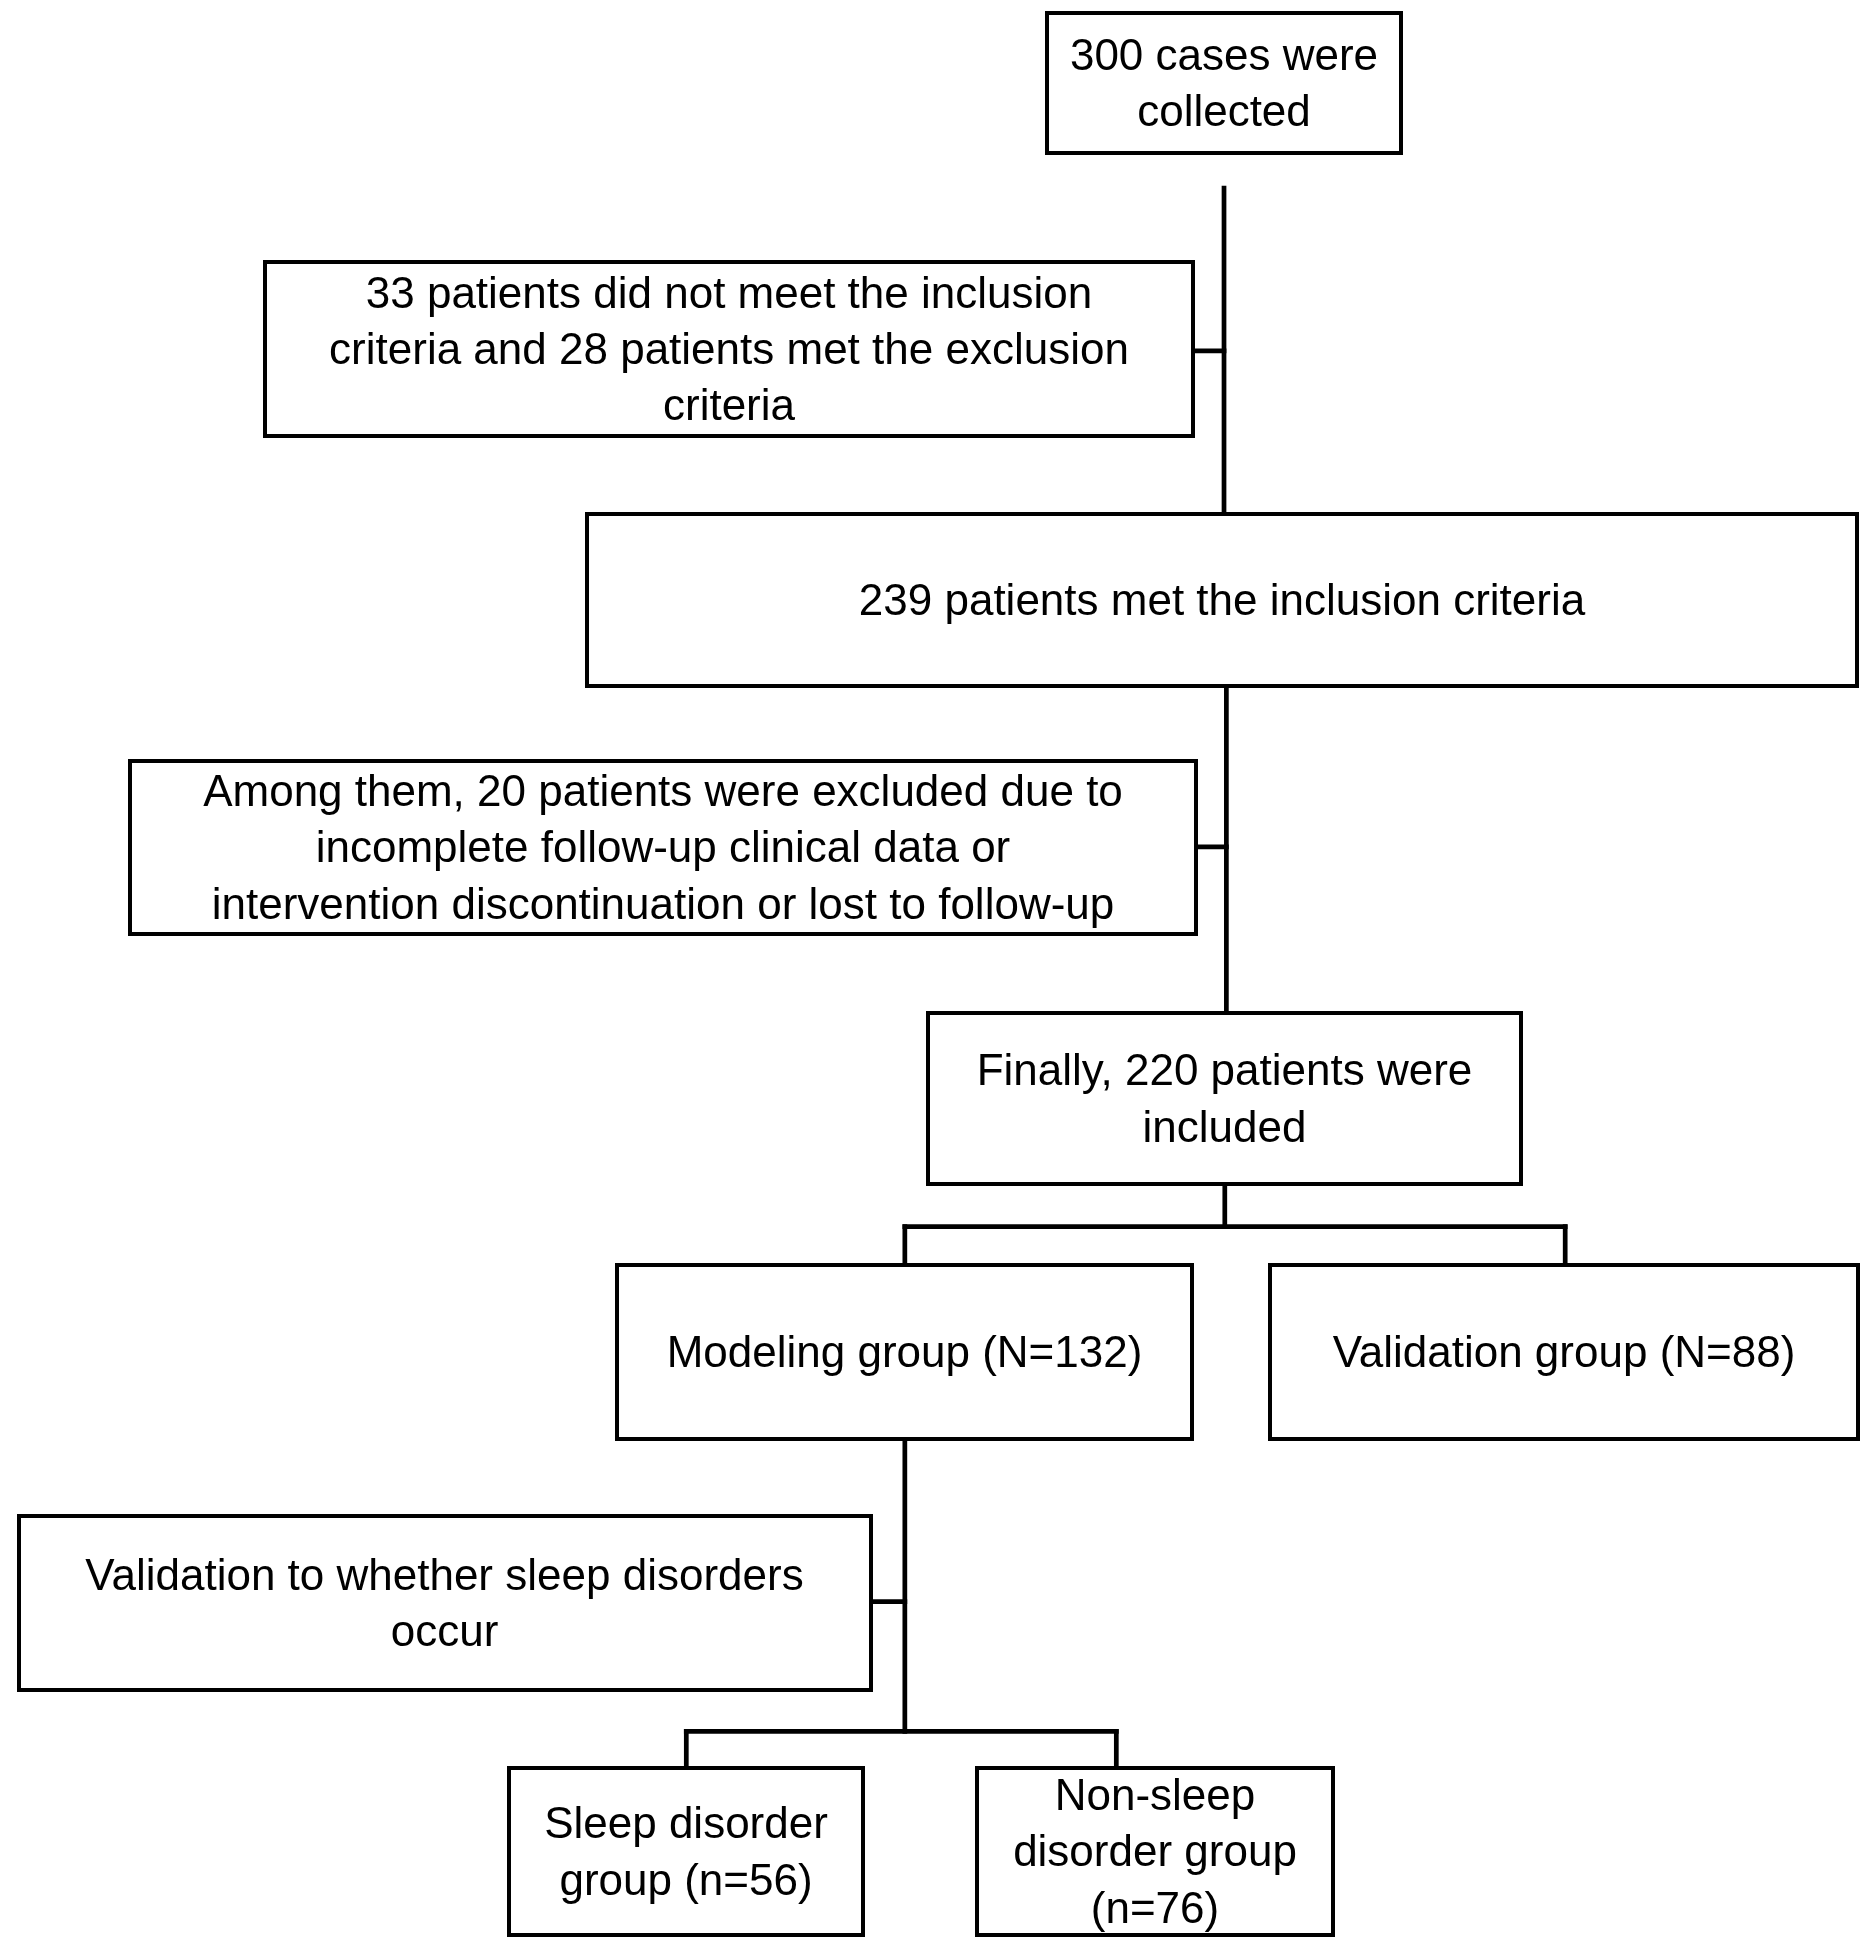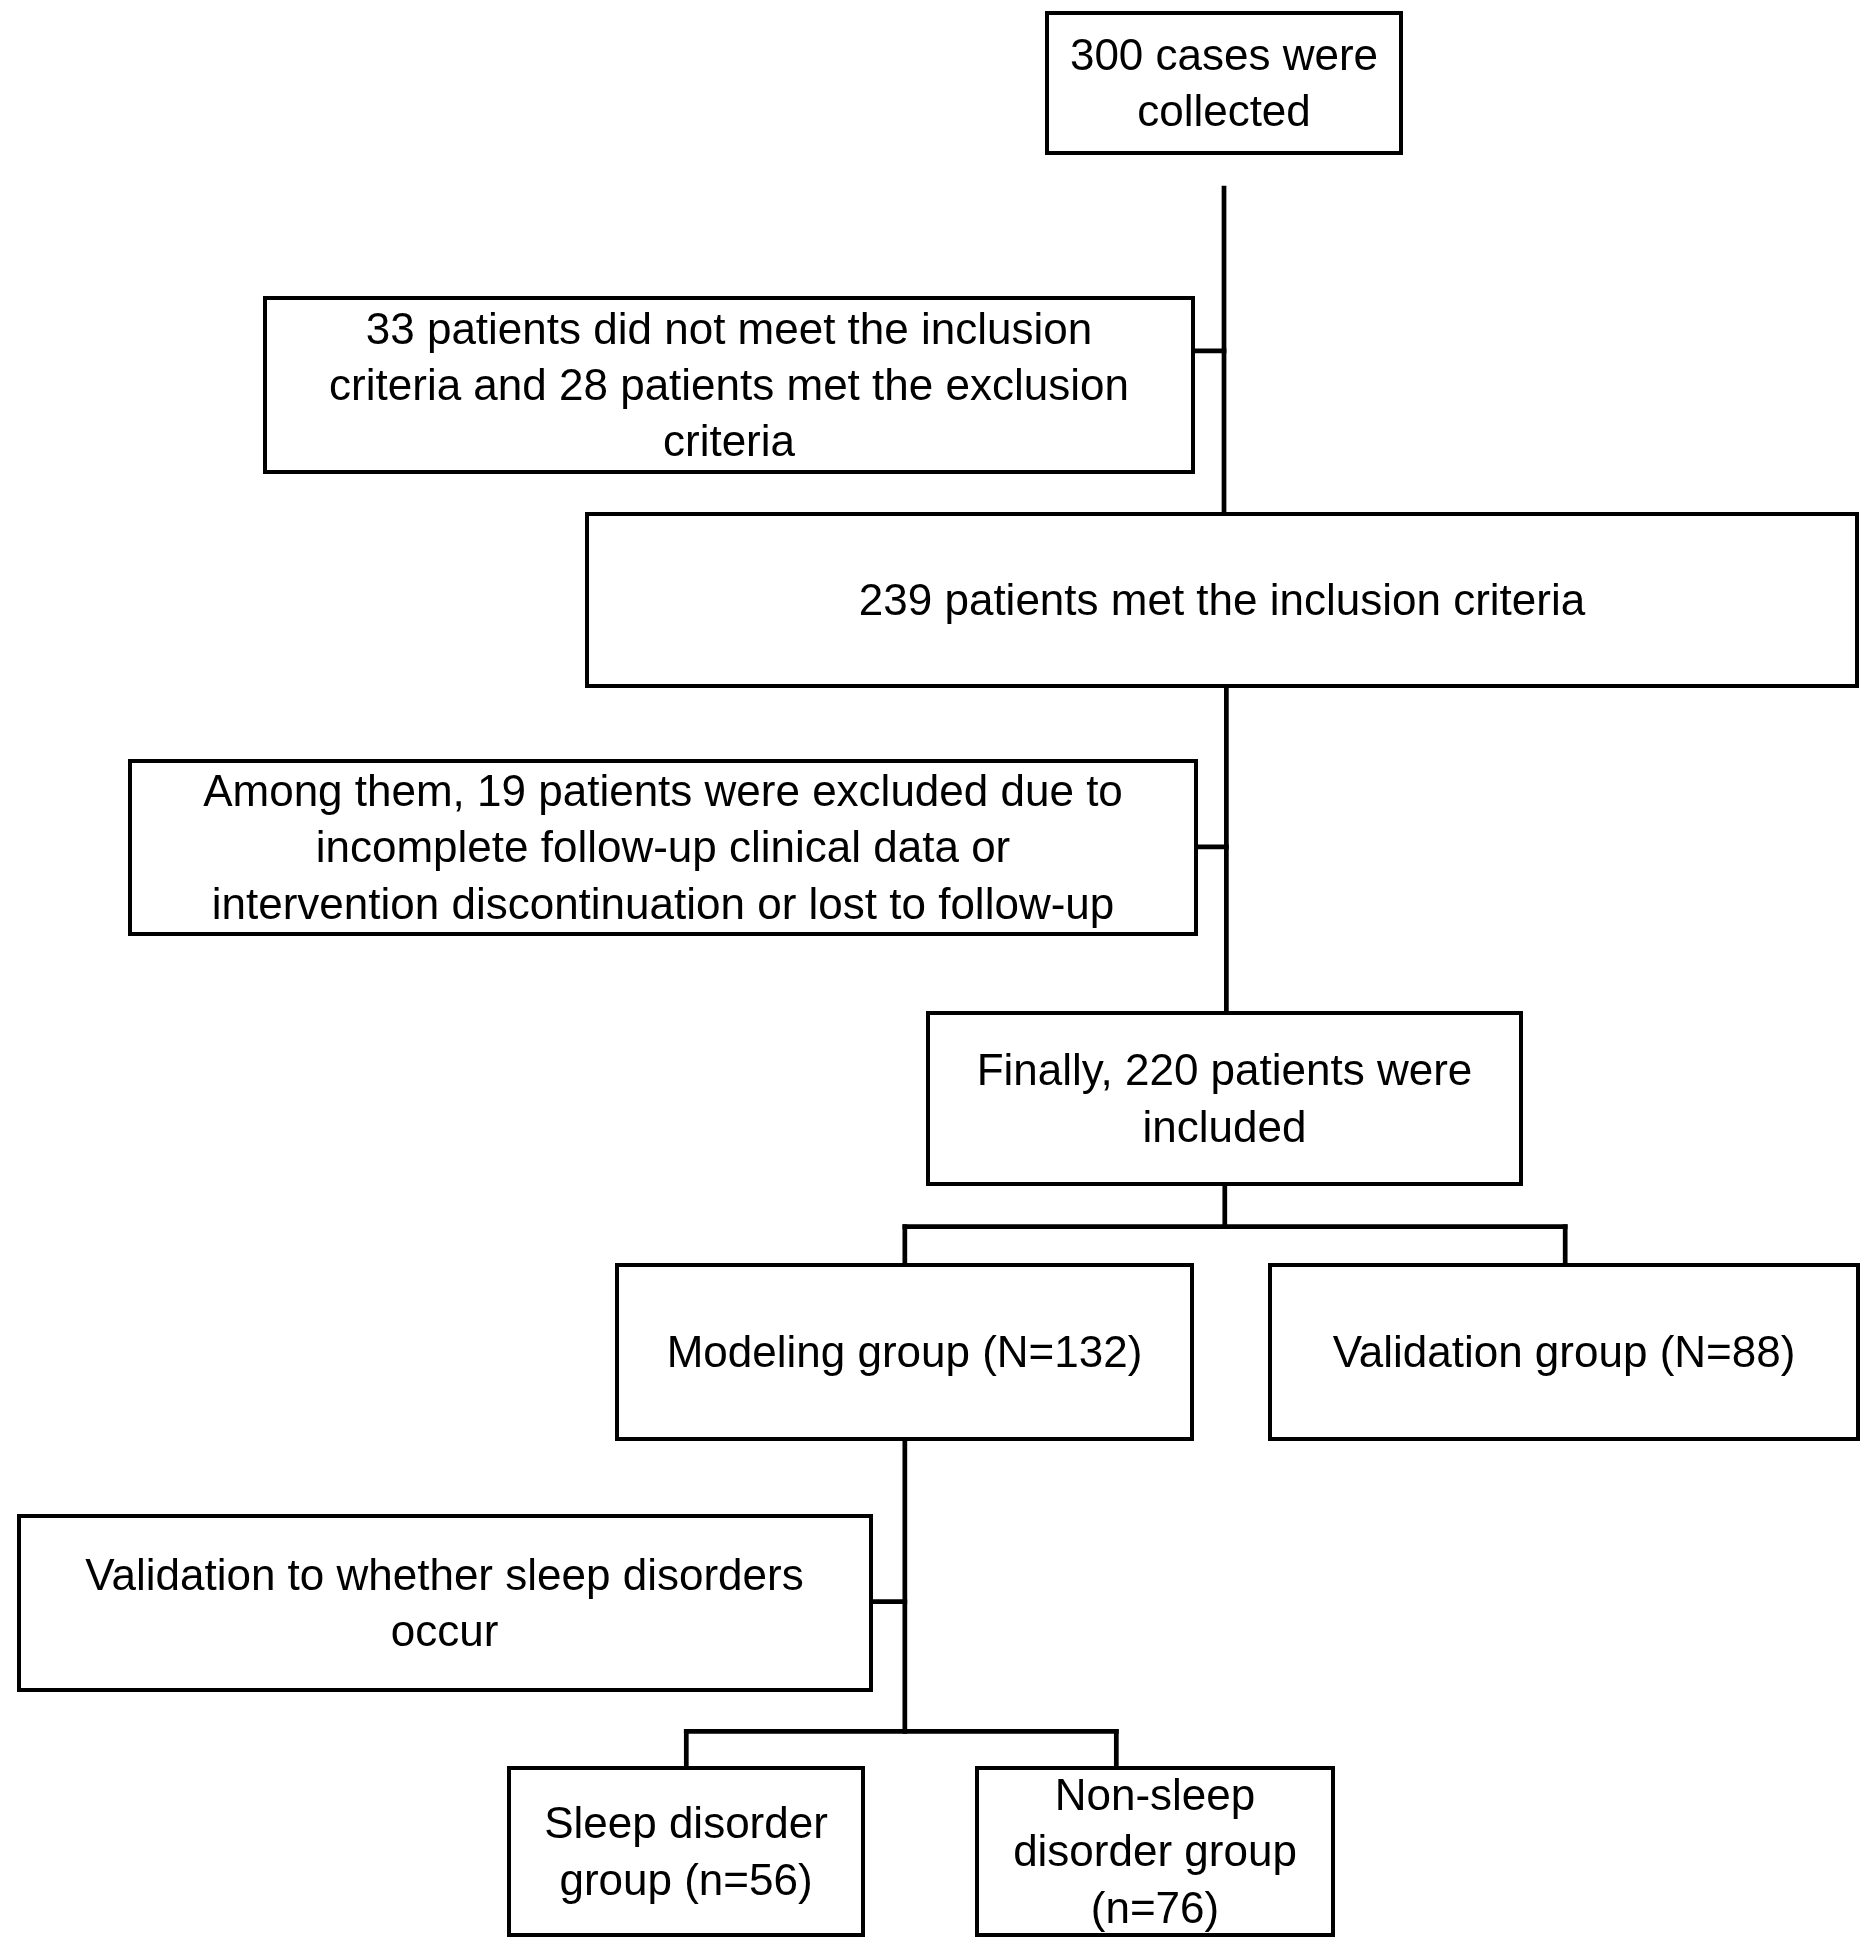--- a/index.html
+++ b/index.html
@@ -31,21 +31,21 @@
     display: flex;
     align-items: center;
     justify-content: center;
     text-align: center;
     font-size: 44px;
     line-height: 1.28;
     white-space: pre-line;
     padding: 0 11px;
   }
   #box-collected  { left: 1045px; top: 11px;   width: 358px;  height: 144px; }
-  #box-notmeet    { left: 263px;  top: 260px;  width: 932px; height: 178px; margin-top: 36px; }
+  #box-notmeet    { left: 263px;  top: 260px;  width: 932px; height: 178px; }
   #box-met        { left: 585px;  top: 512px;  width: 1274px; height: 176px; text-align: right; }
   #box-excluded   { left: 128px;  top: 759px;  width: 1070px; height: 177px; }
   #box-included   { left: 926px; top: 1011px; width: 597px;  height: 175px; }
   #box-modeling   { left: 615px;  top: 1263px; width: 579px;  height: 178px; }
   #box-validation { left: 1268px; top: 1263px; width: 592px;  height: 178px; }
   #box-according  { left: 16.5px;   top: 1514px; width: 856px; height: 178px; }
   #box-sleep      { left: 507px;  top: 1766px; width: 358px;  height: 171px; justify-content: center; }
   #box-nonsleep   { left: 939px; top: 1766px; width: 360px;  height: 171px; margin-left: 36px; }
 </style>
 </head>
@@ -87,21 +87,21 @@
     <span>33 patients did not meet the inclusion
 criteria and 28 patients met the exclusion
 criteria</span>
   </div>
 
   <div class="node" id="box-met">
     <span>239 patients met the inclusion criteria</span>
   </div>
 
   <div class="node" id="box-excluded">
-    <span>Among them, 19 patients were excluded due to
+    <span>Among them, 20 patients were excluded due to
 incomplete follow-up clinical data or
 intervention discontinuation or lost to follow-up</span>
   </div>
 
   <div class="node" id="box-included">
     <span>Finally, 220 patients were
 included</span>
   </div>
 
   <div class="node" id="box-modeling">

